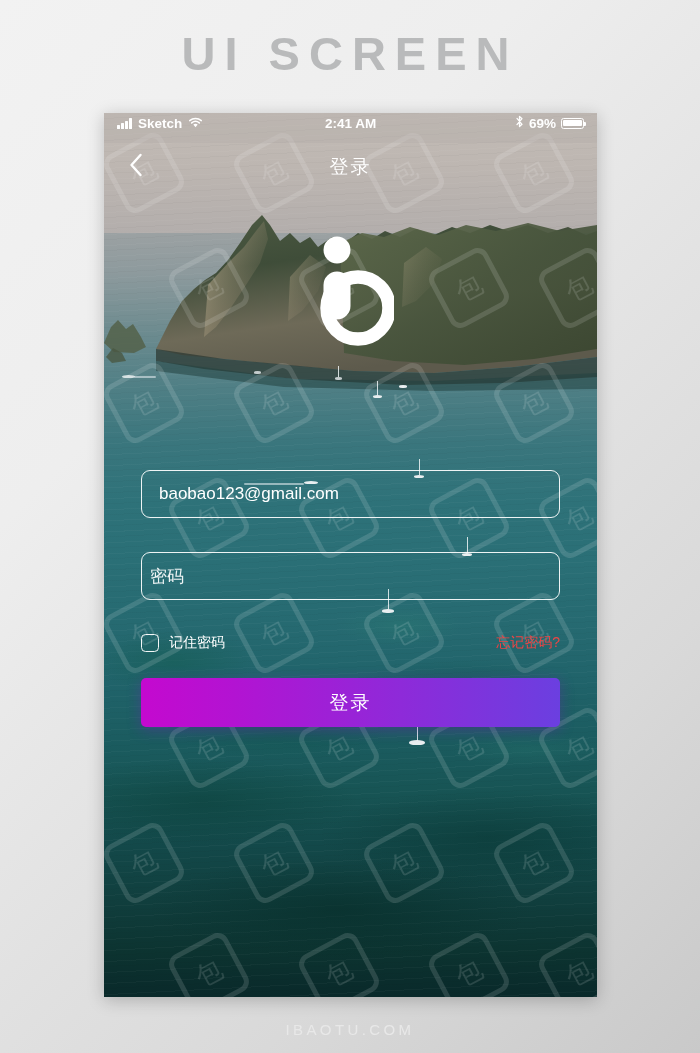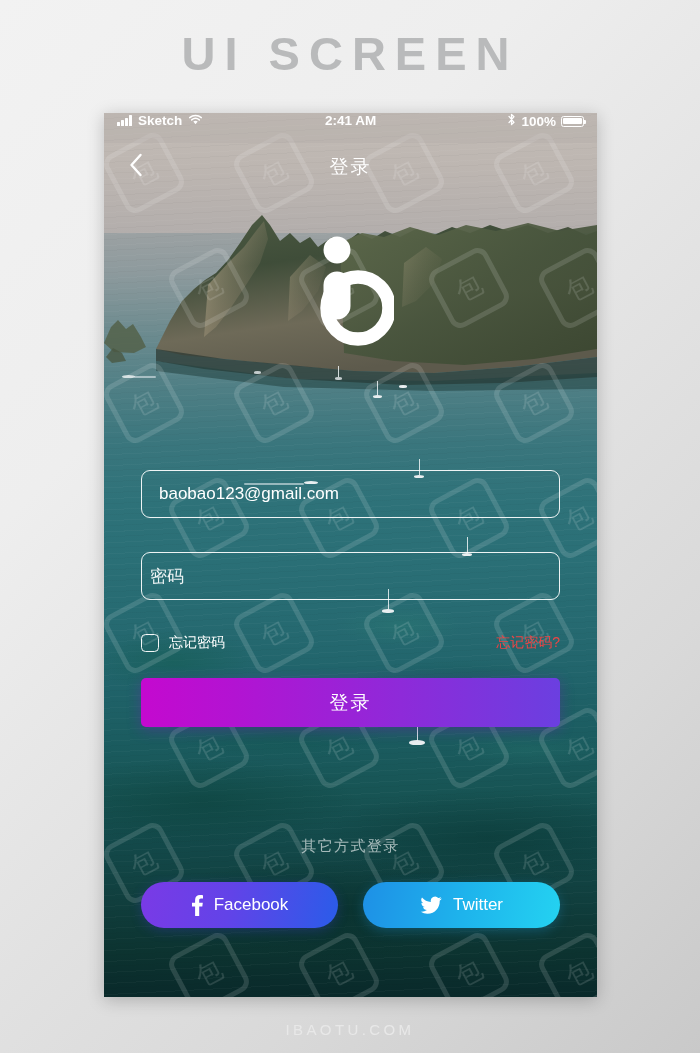--- a/index.html
+++ b/index.html
@@ -115,22 +115,22 @@
     pointer-events:none;
   }
   #watermark svg { display:block; }
 
   
   #screen { position:absolute; inset:0; }
 
   
   #status-bar {
     position:absolute; top:0; left:0; width:100%; height:30px;
-    display:flex; align-items:flex-start;
-    padding:0 13px;
+    display:flex; align-items:flex-end;
+    padding:12px 13px;
     color:#ffffff;
     font-size:13.5px; font-weight:bold;
     background:rgba(175,170,166,.30);
   }
   .sb-left  { display:flex; align-items:center; gap:6px; flex:1; }
   .sb-mid   { flex:0 0 auto; font-size:13.5px; }
   .sb-right { display:flex; align-items:center; gap:5px; flex:1; justify-content:flex-end; }
 
   .signal-bars { display:flex; align-items:flex-end; gap:1.5px; height:11px; }
   .signal-bars i { width:2.6px; background:#fff; display:block; border-radius:.5px; }
@@ -377,21 +377,21 @@
           </svg>
         </span>
       </div>
       <div class="sb-mid">2:41 AM</div>
       <div class="sb-right">
         <span>
           <svg width="9" height="13" viewBox="0 0 9 13">
             <path d="M2 3.4 L7 9.3 L4.5 11.6 L4.5 1.4 L7 3.7 L2 9.6" stroke="#fff" stroke-width="1.3" fill="none" stroke-linejoin="round" stroke-linecap="round"></path>
           </svg>
         </span>
-        <span>100%</span>
+        <span>69%</span>
         <span class="battery">
             <span></span>
           </span>
       </div>
     </div>
 
     <div id="nav-bar">
       <div id="back-button">
         <span>
           <svg width="14" height="24" viewBox="0 0 14 24">
@@ -425,60 +425,27 @@
         <span>baobao123@gmail.com</span>
       </div>
 
       <div class="field placeholder">
         <span>密码</span>
       </div>
 
       <div id="options-row">
         <div id="remember">
           <span id="remember-box"></span>
-          <span>忘记密码</span>
+          <span>记住密码</span>
         </div>
         <div id="forgot">忘记密码?</div>
       </div>
 
       <div id="login-button">
         <span>登录</span>
       </div>
     </div>
 
-    <div id="social">
-      <div id="social-label">其它方式登录</div>
-      <div id="social-buttons">
-
-        <div class="social-btn facebook">
-          <span>
-            <svg width="12" height="22" viewBox="0 0 12 22">
-              <path d="M8.2 22 L8.2 12.4 L11.3 12.4 L11.8 8.7 L8.2 8.7 L8.2 6.4
-                       c0-1.1 .3-1.8 1.8-1.8 L12 4.6 L12 1.2
-                       C11.6 1.2 10.4 1 9 1 6.1 1 4.1 2.8 4.1 6 L4.1 8.7
-                       L1 8.7 L1 12.4 L4.1 12.4 L4.1 22 Z" fill="#ffffff"></path>
-            </svg>
-          </span>
-          <span>Facebook</span>
-        </div>
-
-        <div class="social-btn twitter">
-          <span>
-            <svg width="22" height="19" viewBox="0 0 22 19">
-              <path d="M21.6 2.6 a8.6 8.6 0 0 1-2.5 .7 A4.3 4.3 0 0 0 21 .9
-                       a8.6 8.6 0 0 1-2.7 1.1 A4.3 4.3 0 0 0 10.9 5.9
-                       a12.2 12.2 0 0 1-8.9-4.5 4.3 4.3 0 0 0 1.3 5.8
-                       A4.3 4.3 0 0 1 1.4 6.7 v.1 a4.3 4.3 0 0 0 3.4 4.2
-                       a4.3 4.3 0 0 1-1.9 .1 a4.3 4.3 0 0 0 4 3
-                       A8.6 8.6 0 0 1 .8 15.8 a12.2 12.2 0 0 0 6.6 1.9
-                       c7.9 0 12.3-6.6 12.3-12.3 v-.6 a8.8 8.8 0 0 0 2.1-2.2 Z" fill="#ffffff"></path>
-            </svg>
-          </span>
-          <span>Twitter</span>
-        </div>
-
-      </div>
-    </div>
 
   </div>
 </div>
 
 <div id="poster-footer">IBAOTU.COM</div>
 
 </body></html>

